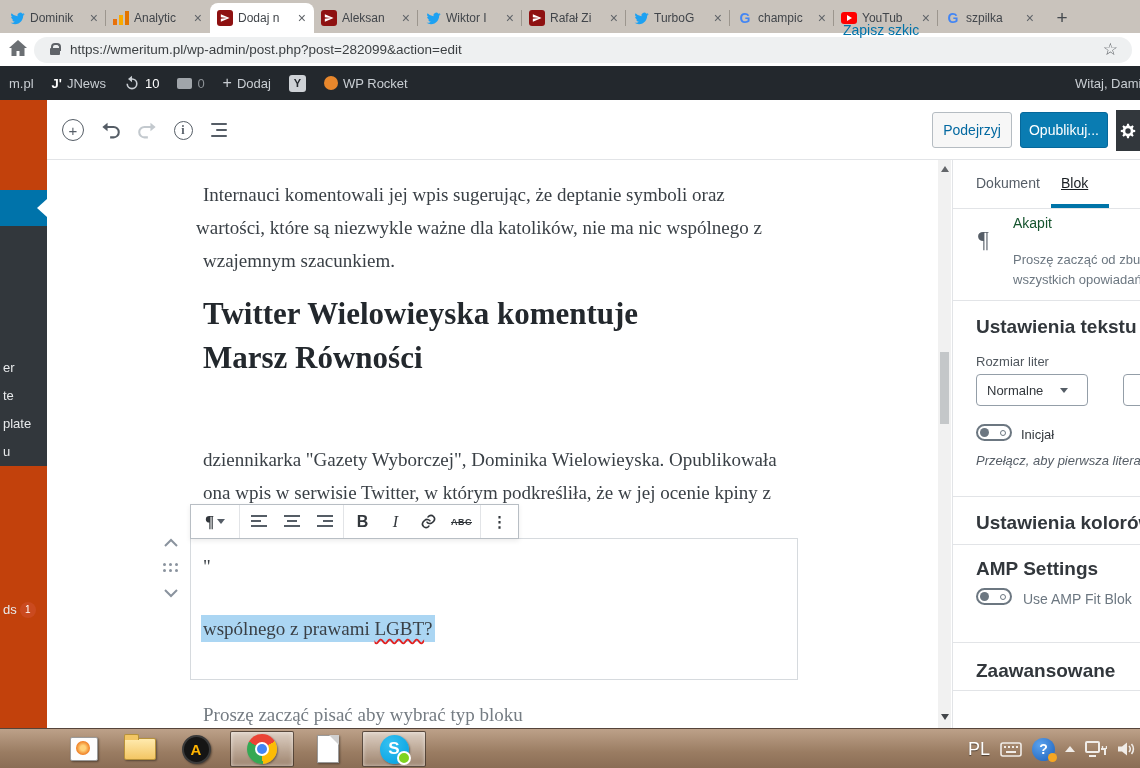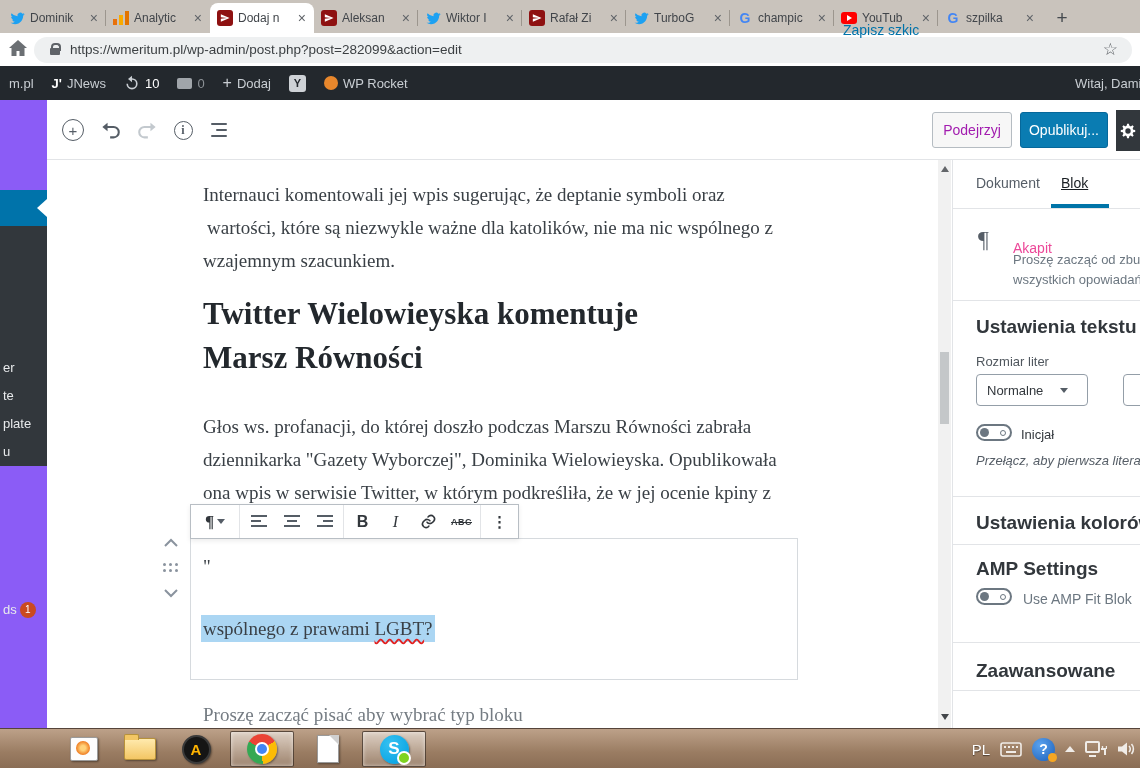--- a/index.html
+++ b/index.html
@@ -40,39 +40,39 @@
   #wpbar .item{display:flex;align-items:center;gap:5px;padding:0 9px;height:100%;}
   #wpbar .count{color:#fff;}
   #wpbar .muted{color:#8c9196;}
   .bubble{position:relative;width:15px;height:11px;background:#a0a5aa;border-radius:2px;}
   .bubble::after{content:'';position:absolute;left:2px;bottom:-4px;border:4px solid transparent;border-top-color:#a0a5aa;border-left-width:2px;border-right-width:2px;}
   .yoast{width:17px;height:17px;border-radius:3px;background:#ced2d6;color:#23282d;font-weight:bold;font-size:11px;display:flex;align-items:center;justify-content:center;}
   .orange-dot{width:14px;height:14px;border-radius:50%;background:#e8872c;}
   #greeting{position:absolute;left:1075px;top:10px;white-space:nowrap;color:#c9ced3;}
 
   
-  #leftmenu{position:absolute;left:0;top:100px;width:47px;height:628px;background:#8b5cf6;overflow:hidden;}
+  #leftmenu{position:absolute;left:0;top:100px;width:47px;height:628px;background:#c2410c;overflow:hidden;}
   #lm-active{position:absolute;left:0;top:90px;width:47px;height:36px;background:#0073aa;}
   #lm-active .notch{position:absolute;right:0;top:9px;width:0;height:0;border:9px solid transparent;border-right:10px solid #fff;border-left:none;}
   #lm-sub{position:absolute;left:0;top:126px;width:47px;height:240px;background:#32373c;}
   .lmf{position:absolute;left:3px;color:#e8eaec;font-size:13px;white-space:nowrap;}
   .lm-badge{display:inline-block;min-width:16px;height:16px;margin-left:3px;border-radius:50%;background:#ca4a1f;color:#fff;font-size:10px;line-height:16px;text-align:center;vertical-align:1px;}
 
   
   #edhead{position:absolute;left:47px;top:100px;width:1093px;height:60px;background:#fff;border-bottom:1px solid #e2e4e7;}
   .ehicon{position:absolute;top:0;height:60px;width:36px;display:flex;align-items:center;justify-content:center;}
   .circle-plus{width:22px;height:22px;border:1.7px solid #555d66;border-radius:50%;display:flex;align-items:center;justify-content:center;font-size:15px;color:#555d66;}
   .circle-i{width:19px;height:19px;border:1.7px solid #555d66;border-radius:50%;display:flex;align-items:center;justify-content:center;font-size:12px;font-weight:bold;color:#555d66;font-family:"Liberation Serif",serif;}
   .struct{position:relative;width:20px;height:14px;}
   .struct i{position:absolute;height:2.4px;background:#555d66;border-radius:1px;}
   .struct i:nth-child(1){left:2px;top:0;width:16px;}
   .struct i:nth-child(2){left:7px;top:6px;width:11px;}
   .struct i:nth-child(3){left:2px;top:12px;width:16px;}
   #save-draft{position:absolute;left:843px;top:22px;color:#0073aa;font-size:14px;}
-  #preview-btn{position:absolute;left:932px;top:112px;width:80px;height:36px;background:#f7f7f7;border:1px solid #b5bcc2;border-radius:3px;color:#a21caf;font-size:14px;display:flex;align-items:center;justify-content:center;}
+  #preview-btn{position:absolute;left:932px;top:112px;width:80px;height:36px;background:#f7f7f7;border:1px solid #b5bcc2;border-radius:3px;color:#0369a1;font-size:14px;display:flex;align-items:center;justify-content:center;}
   #publish-btn{position:absolute;left:1020px;top:112px;width:88px;height:36px;background:#0a7cb2;border:1px solid #06689b;border-radius:3px;color:#fff;font-size:14px;display:flex;align-items:center;justify-content:center;}
   #gear-btn{position:absolute;left:1116px;top:110px;width:24px;height:41px;background:#32373c;display:flex;align-items:center;justify-content:flex-start;padding-left:3px;}
   .pline{position:absolute;white-space:nowrap;font-family:"Liberation Serif",serif;font-size:19px;line-height:33px;color:#3a4046;}
   .hline{position:absolute;white-space:nowrap;font-family:"Liberation Serif",serif;font-size:31px;font-weight:bold;color:#23282d;}
   #placeholder-line{color:#757c83;}
   .sel{background:#abd6f3;padding:3px 2px;}
   .misspell{text-decoration:underline wavy #e02020;text-underline-offset:3px;}
   #quote-box{position:absolute;left:190px;top:538px;width:608px;height:142px;border:1px solid #d6dade;background:#fff;}
 
   
@@ -126,21 +126,21 @@
   .ic-folder::before{content:'';position:absolute;left:-1px;top:-5px;width:13px;height:5px;background:#f3c664;border:1px solid #b8923a;border-bottom:none;border-radius:2px 2px 0 0;}
   .ic-aimp{width:29px;height:29px;border-radius:50%;background:#151515;border:2px solid #3a3a3a;color:#ffb400;font-weight:bold;font-size:15px;display:flex;align-items:center;justify-content:center;box-shadow:1px 1px 2px rgba(0,0,0,.4);}
   .ic-chrome{position:relative;width:30px;height:30px;border-radius:50%;background:conic-gradient(from -60deg,#ea4335 0 33%,#fbbc05 0 66%,#34a853 0 100%);box-shadow:1px 1px 2px rgba(0,0,0,.4);}
   .ic-chrome::before{content:'';position:absolute;left:8px;top:8px;width:14px;height:14px;border-radius:50%;background:#fff;}
   .ic-chrome::after{content:'';position:absolute;left:10px;top:10px;width:10px;height:10px;border-radius:50%;background:#4285f4;}
   .ic-notepad{position:relative;width:22px;height:28px;background:#fff;border:1px solid #9a9a9a;box-shadow:1px 1px 2px rgba(0,0,0,.4);}
   .ic-notepad::before{content:'';position:absolute;right:-1px;top:-1px;border:5px solid transparent;border-top-color:#cfcfcf;border-right-color:#cfcfcf;}
   .ic-skype{position:relative;width:29px;height:29px;border-radius:50%;background:radial-gradient(circle at 35% 30%,#35c1f1,#009de0);color:#fff;font-weight:bold;font-size:17px;display:flex;align-items:center;justify-content:center;box-shadow:1px 1px 2px rgba(0,0,0,.4);}
   .ic-skype::after{content:'';position:absolute;right:-2px;bottom:-1px;width:10px;height:10px;border-radius:50%;background:#7ed321;border:2px solid #fff;}
   #tray{position:absolute;right:4px;top:0;height:40px;display:flex;align-items:center;gap:10px;color:#fff;}
-  #tray-lang{font-size:15px;text-shadow:0 1px 1px rgba(0,0,0,.5);}
+  #tray-lang{font-size:18px;text-shadow:0 1px 1px rgba(0,0,0,.5);}
   .help-circ{position:relative;width:23px;height:23px;border-radius:50%;background:radial-gradient(circle at 35% 30%,#5aa2ef,#1c5fb8);color:#fff;font-weight:bold;font-size:14px;display:flex;align-items:center;justify-content:center;}
   .help-circ::after{content:'';position:absolute;right:-2px;bottom:-1px;width:9px;height:9px;border-radius:50%;background:#f5a623;}
   .tri-up{width:0;height:0;border-left:5px solid transparent;border-right:5px solid transparent;border-bottom:6px solid #f0ece8;}
 </style>
 </head>
 <body>
 
 <div id="screen">
 
   <div id="tabstrip">
@@ -330,27 +330,26 @@
   <div id="save-draft">Zapisz szkic</div>
   <div id="preview-btn">Podejrzyj</div>
   <div id="publish-btn">Opublikuj...</div>
   <div id="gear-btn">
     <svg width="18" height="18" viewBox="0 0 20 20">
         <path fill="#fff" fill-rule="evenodd" d="M18 11V9l-2.2-.5a6 6 0 0 0-.6-1.5l1.2-1.9-1.4-1.4-1.9 1.2a6 6 0 0 0-1.5-.6L11 2H9l-.5 2.3a6 6 0 0 0-1.5.6L5.1 3.7 3.7 5.1l1.2 1.9a6 6 0 0 0-.6 1.5L2 9v2l2.3.5c.1.5.3 1 .6 1.5l-1.2 1.9 1.4 1.4 1.9-1.2c.5.3 1 .5 1.5.6L9 18h2l.5-2.3c.5-.1 1-.3 1.5-.6l1.9 1.2 1.4-1.4-1.2-1.9c.3-.5.5-1 .6-1.5l2.3-.5zM10 13a3 3 0 1 1 0-6 3 3 0 0 1 0 6z"></path>
       </svg>
   </div>
 
   <div class="pline" style="left:203px;top:178px;">Internauci komentowali jej wpis sugerując, że deptanie symboli oraz</div>
-  <div class="pline" style="left:207px;top:211px;">wartości, które są niezwykle ważne dla katolików, nie ma nic wspólnego z</div>
+  <div class="pline" style="left:196px;top:211px;">wartości, które są niezwykle ważne dla katolików, nie ma nic wspólnego z</div>
   <div class="pline" style="left:203px;top:244px;">wzajemnym szacunkiem.</div>
 
   <div class="hline" style="left:203px;top:296px;">Twitter Wielowieyska komentuje</div>
   <div class="hline" style="left:203px;top:340px;">Marsz Równości</div>
 
-  <div class="pline" style="left:203px;top:410px;">Głos ws. profanacji, do której doszło podczas Marszu Równości zabrała</div>
   <div class="pline" style="left:203px;top:443px;">dziennikarka "Gazety Wyborczej", Dominika Wielowieyska. Opublikowała</div>
   <div class="pline" style="left:203px;top:476px;">ona wpis w serwisie Twitter, w którym podkreśliła, że w jej ocenie kpiny z</div>
 
   <div id="quote-box"></div>
   <div class="pline" style="left:203px;top:550px;">"</div>
   <div class="pline" style="left:201px;top:612px;"><span class="sel"><span>wspólnego z prawami </span><span class="misspell">LGBT</span><span>?</span></span></div>
 
   <div class="mover" style="top:532px;">
     <svg width="14" height="9" viewBox="0 0 14 9">
         <polyline points="1,8 7,2 13,8" fill="none" stroke="#8a939e" stroke-width="2"></polyline>
@@ -434,21 +433,21 @@
     <span class="scroll-arrow" id="scroll-down"></span>
   </div>
 
   <div id="sidebar">
     <span class="sbtab" style="left:23px;" id="tab-dokument">Dokument</span>
     <span class="sbtab" style="left:108px;text-decoration:underline;" id="tab-blok">Blok</span>
     <span id="tab-underline"></span>
     <span class="sb-div" style="top:48px;"></span>
 
     <span class="abs" style="left:25px;top:66px;font-family:'Liberation Serif',serif;font-size:24px;color:#555d66;">¶</span>
-    <span class="abs" style="left:60px;top:80px;font-size:14px;color:#ec4899;">Akapit</span>
+    <span class="abs" style="left:60px;top:55px;font-size:14px;color:#14532d;">Akapit</span>
     <span class="abs" style="left:60px;top:92px;font-size:13px;color:#6c7781;white-space:nowrap;">Proszę zacząć od zbud</span>
     <span class="abs" style="left:60px;top:112px;font-size:13px;color:#6c7781;white-space:nowrap;">wszystkich opowiadań.</span>
     <span class="sb-div" style="top:140px;"></span>
 
     <span class="sb-head" style="top:156px;">Ustawienia tekstu</span>
     <span class="sb-label" style="top:194px;">Rozmiar liter</span>
     <div class="select" style="left:23px;top:214px;width:112px;">
       <span>Normalne</span>
       <span class="caret"></span>
     </div>

